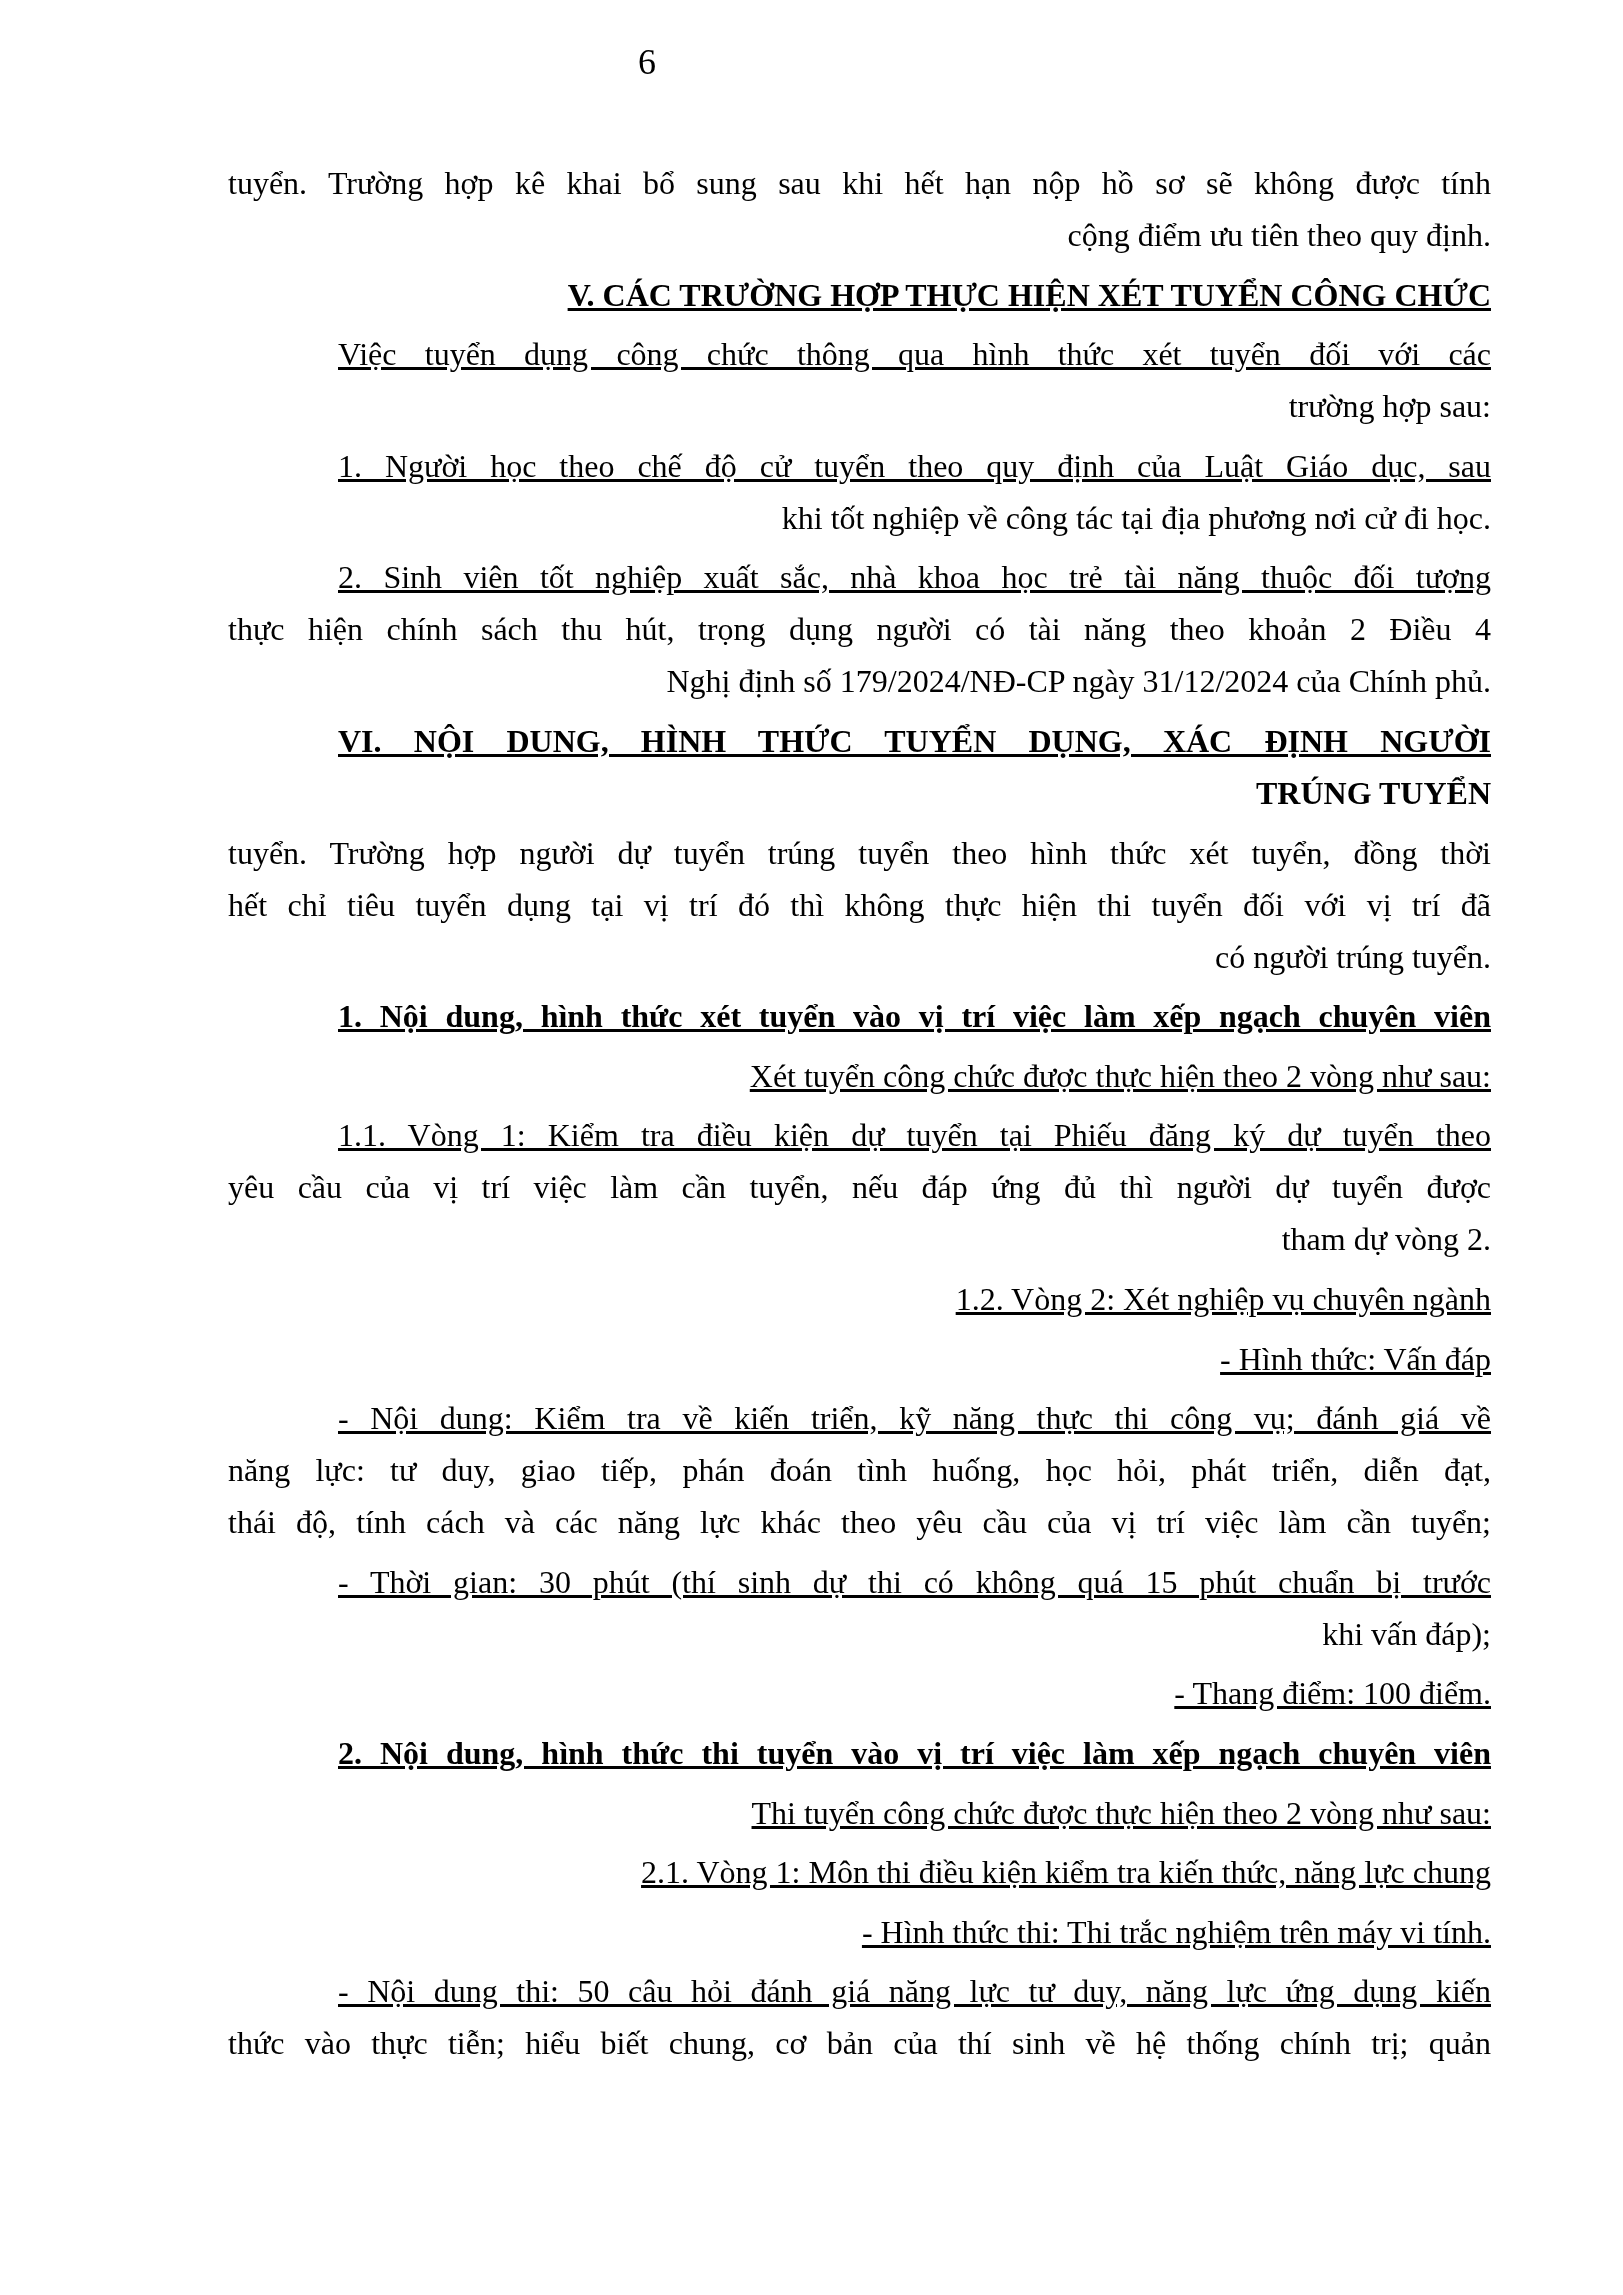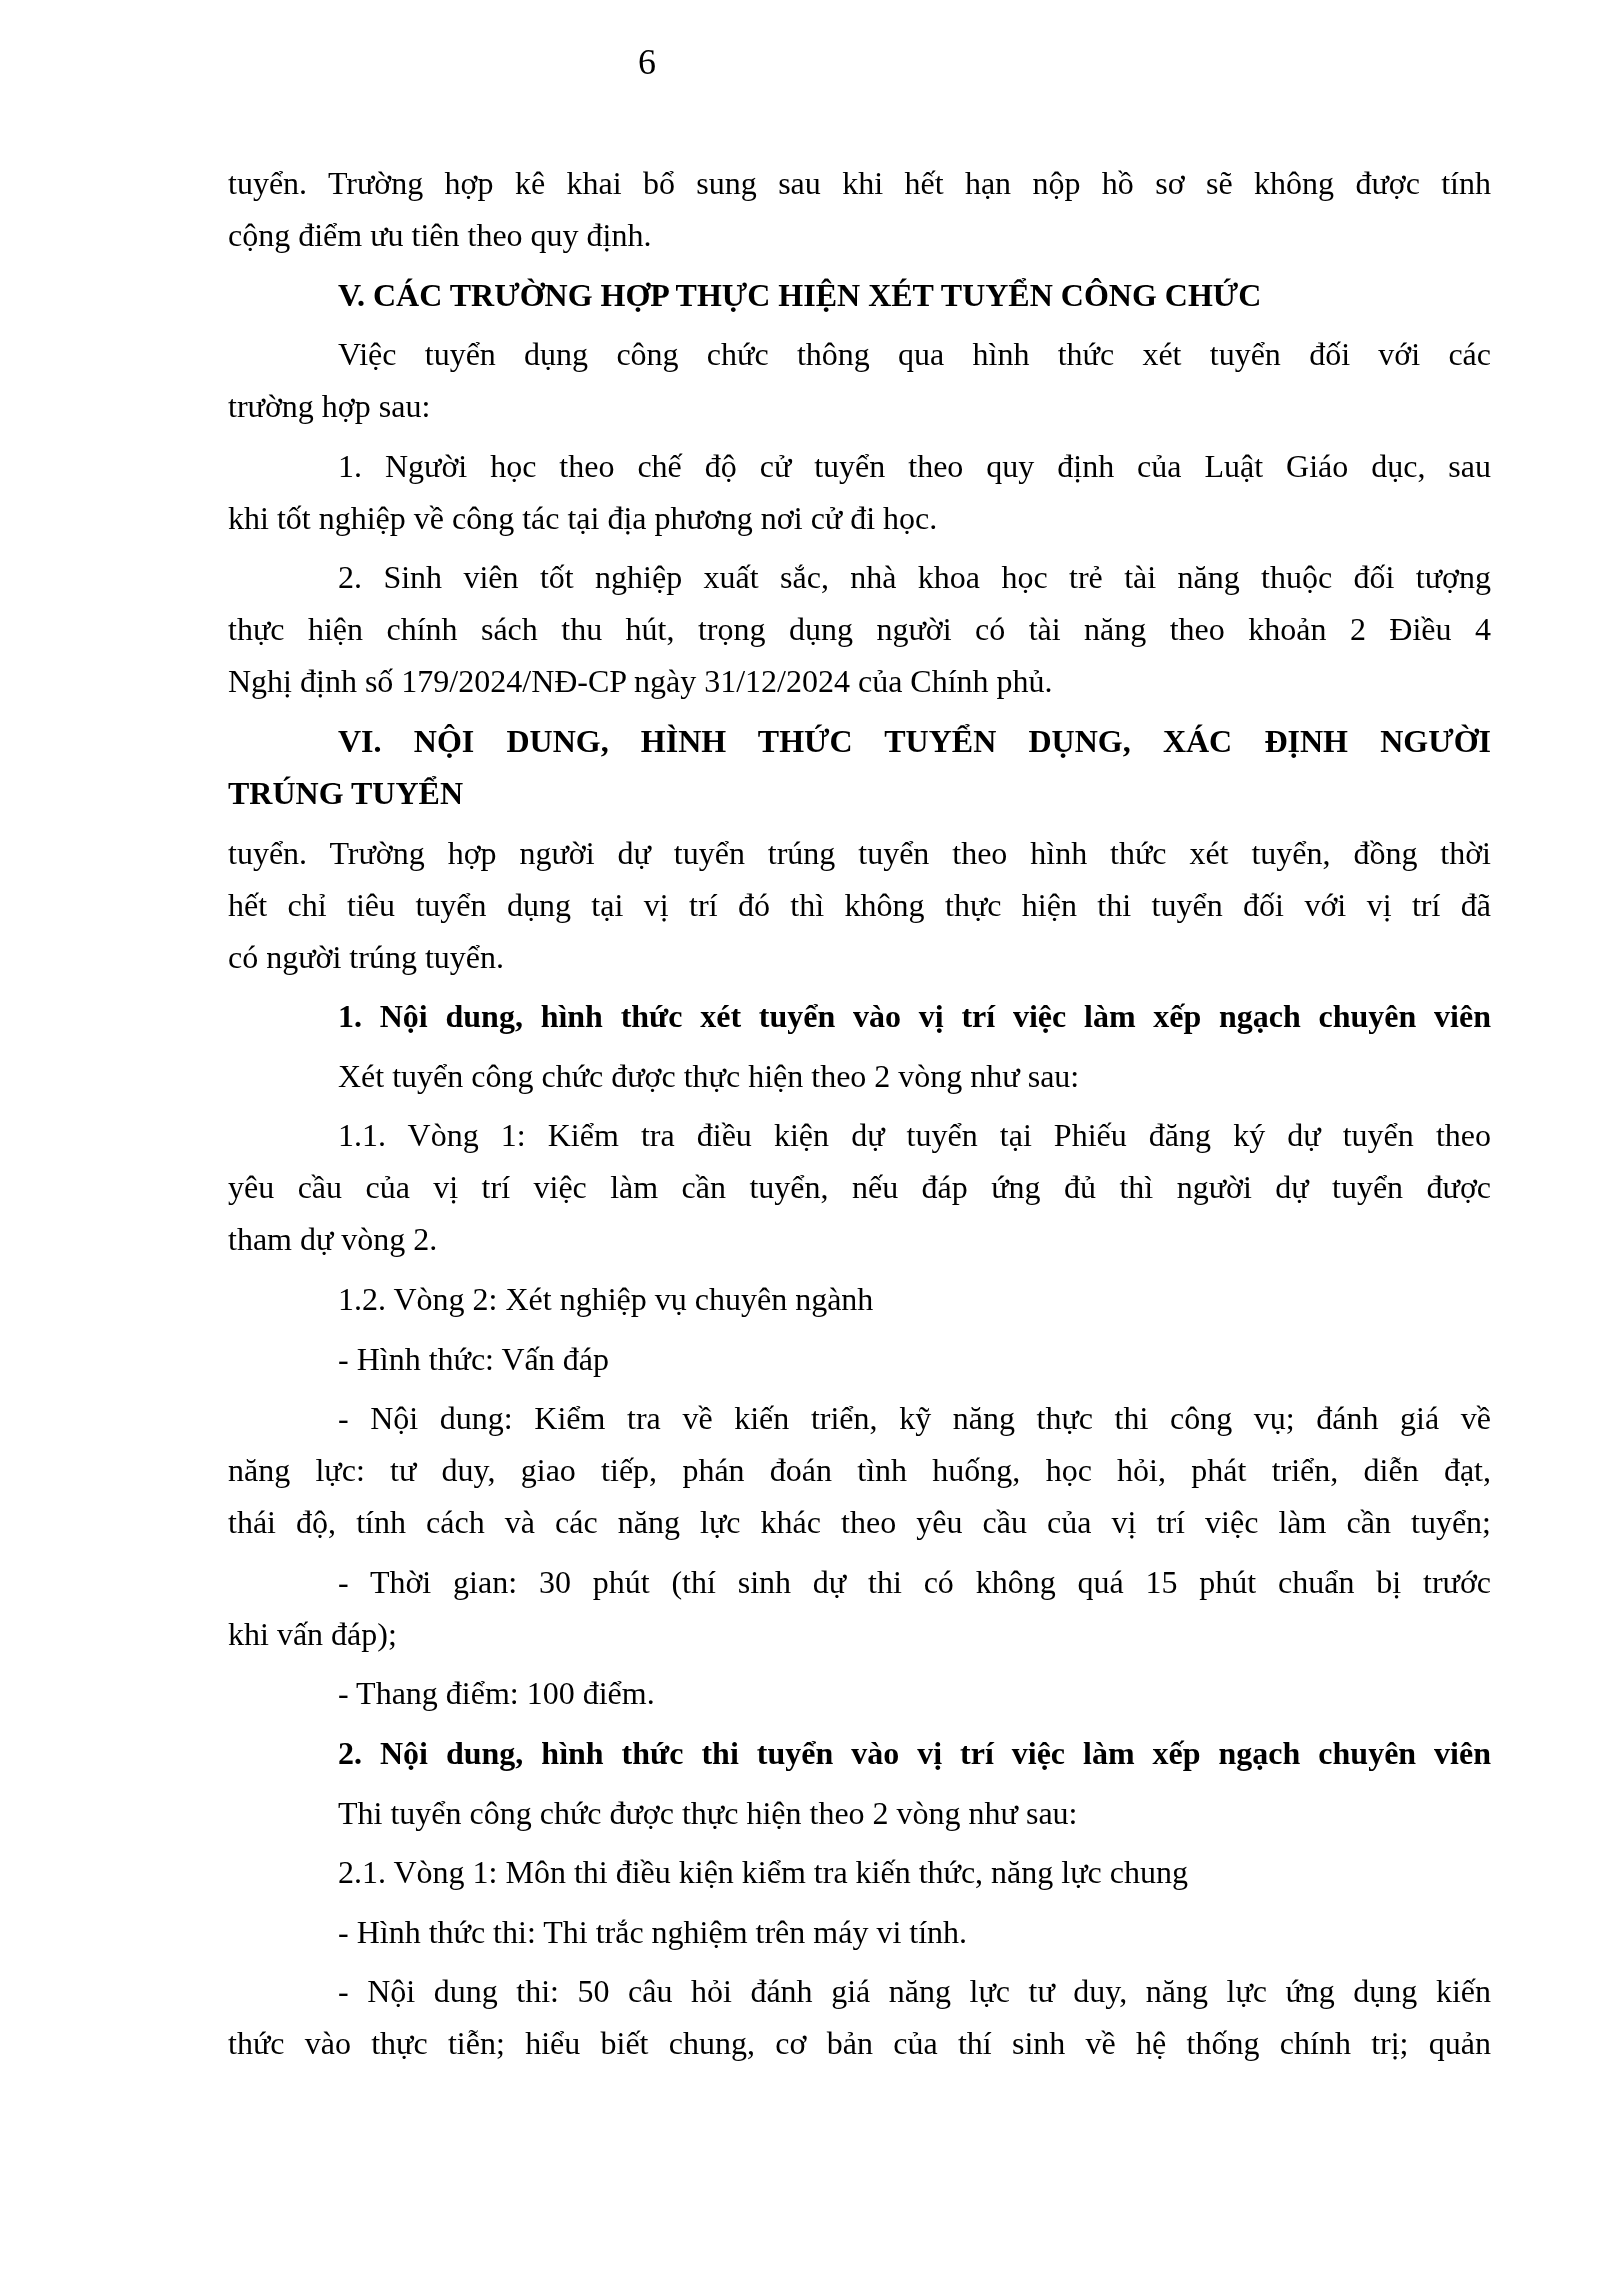--- a/index.html
+++ b/index.html
@@ -33,23 +33,23 @@
     position: absolute;
     left: 228px;
     top: 157px;
     width: 1263px;
     font-size: 32px;
     line-height: 52px;
   }
   .block { margin: 7.6px 0 0 0; }
   .block:first-child { margin-top: 0; }
   .block.bold { font-weight: bold; }
-  .line { text-align: left; }
+  .line { text-align: right; }
   .line.jl { text-align: justify; text-align-last: justify; }
-  .line.ind { padding-left: 110px; }
+  .line.ind { padding-left: 110px; text-decoration: underline; }
 </style>
 </head>
 <body>
 
 <div class="sheet">
   <div class="pagenum">6</div>
   <main class="doc">
       <div class="block">
         <div class="line jl">tuyển. Trường hợp kê khai bổ sung sau khi hết hạn nộp hồ sơ sẽ không được tính</div>
         <div class="line">cộng điểm ưu tiên theo quy định.</div>

